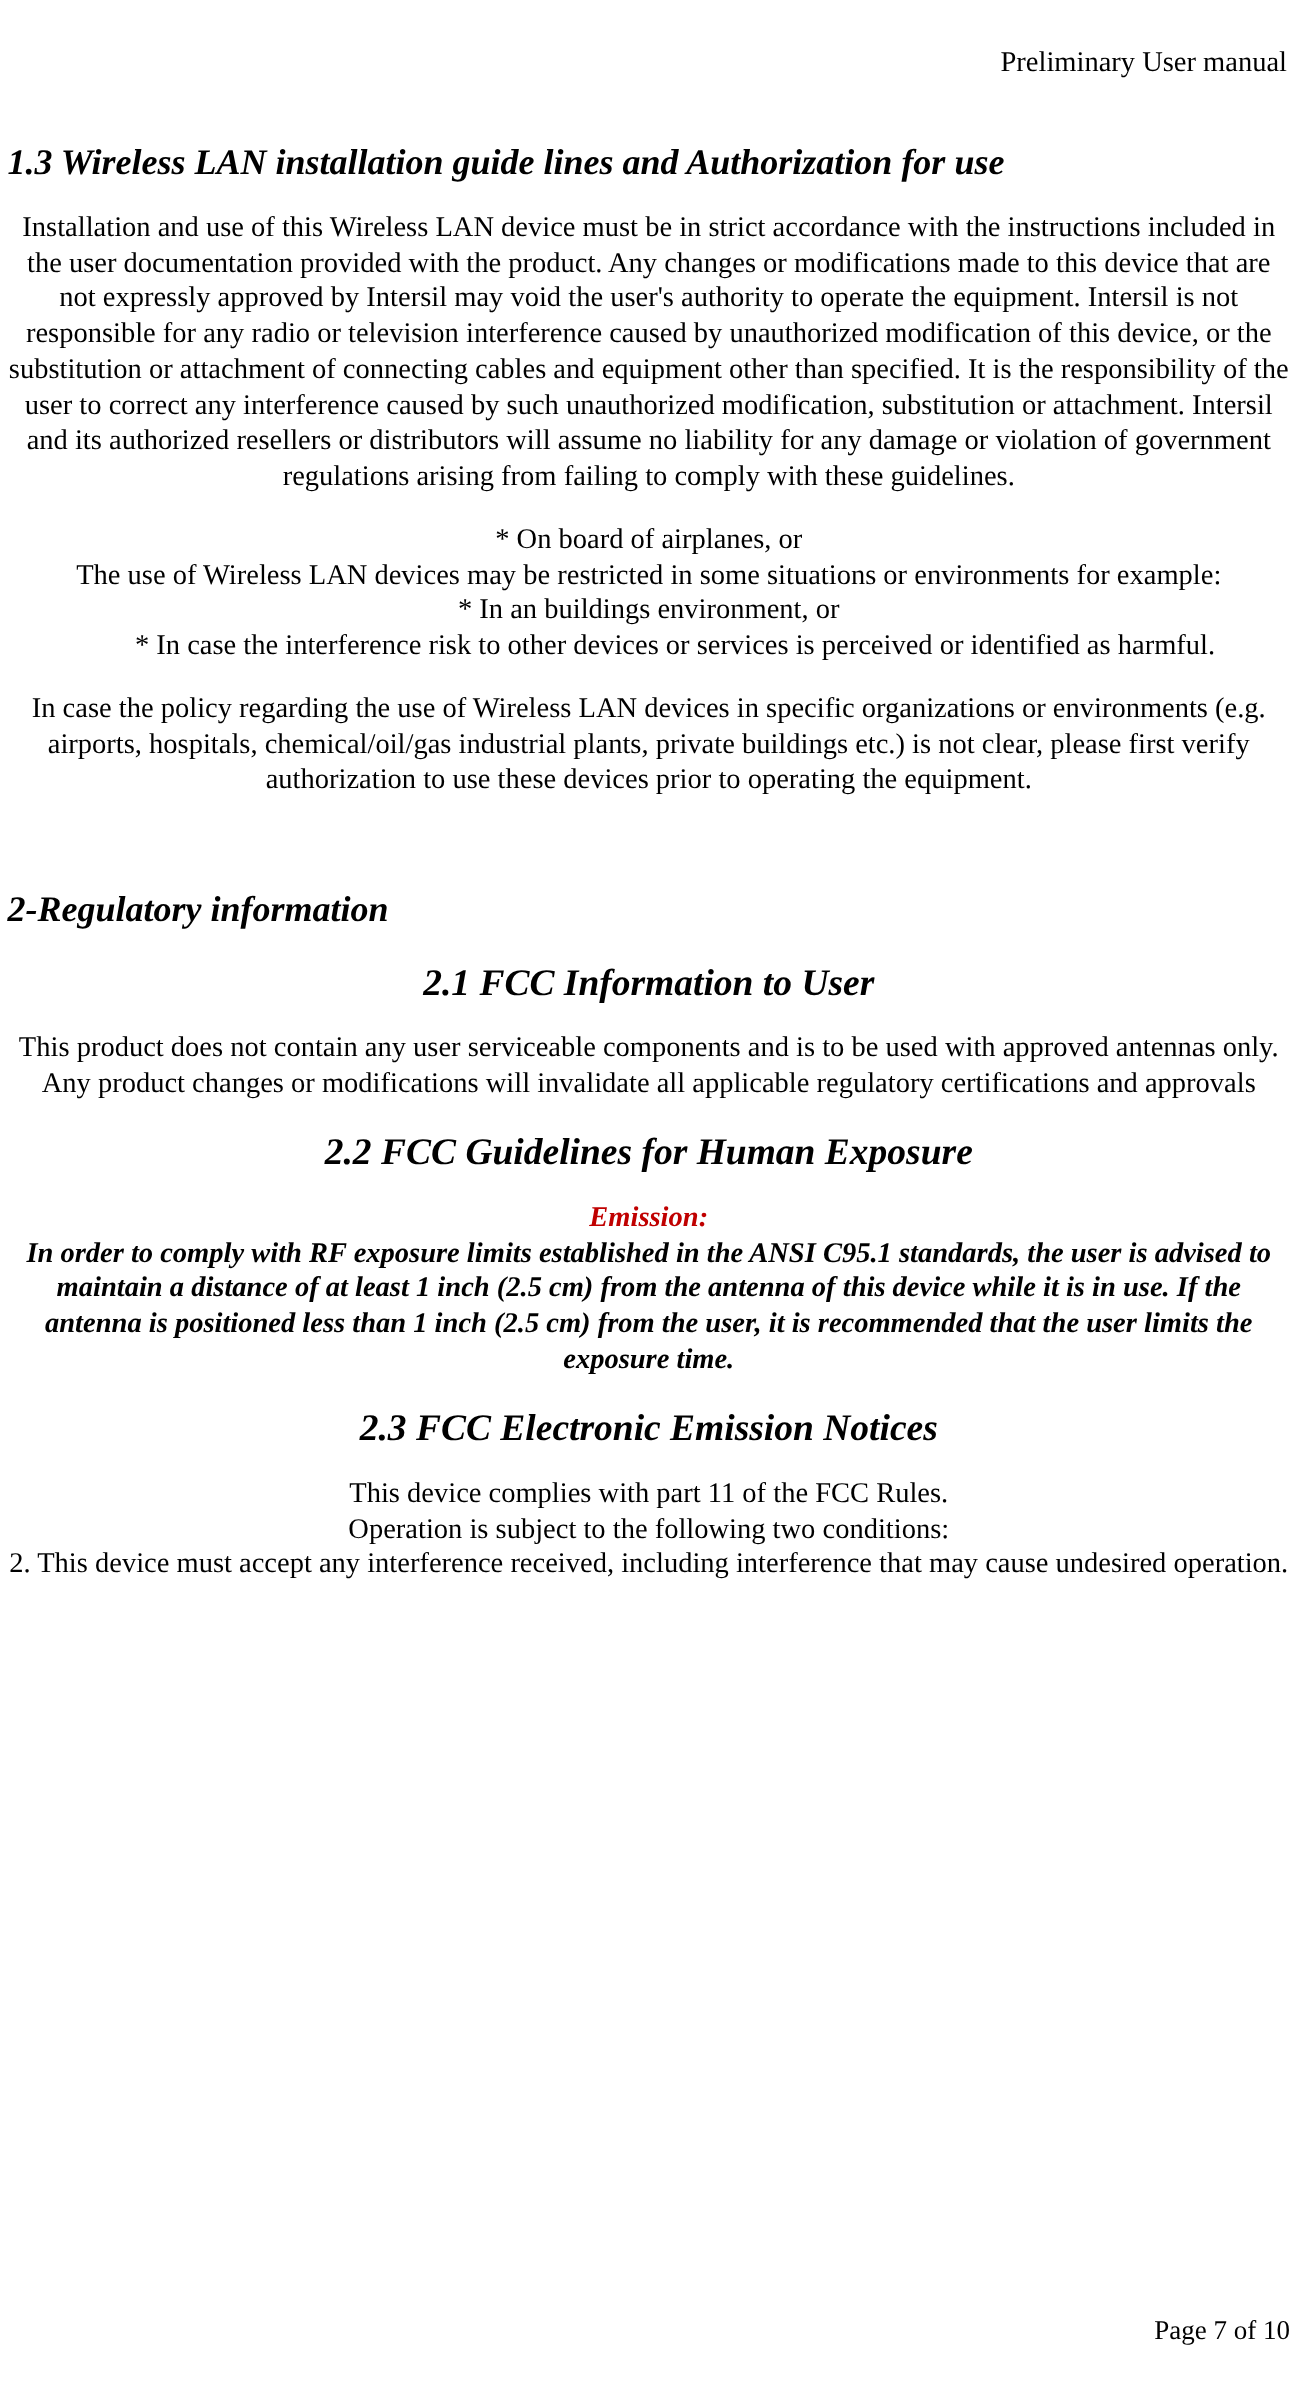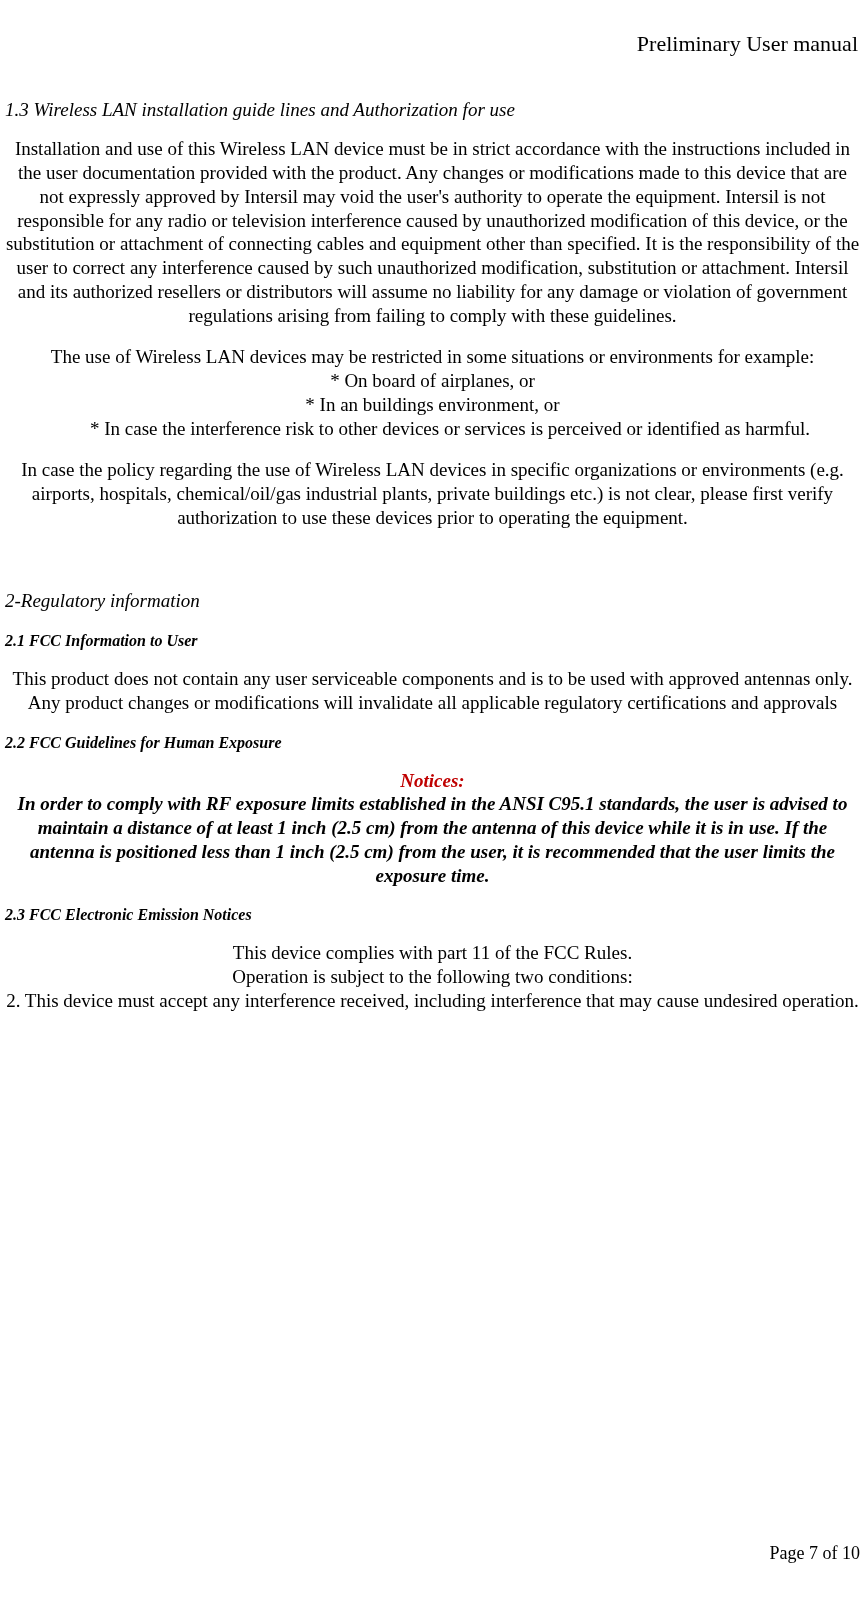--- a/index.html
+++ b/index.html
@@ -12,43 +12,44 @@
       padding: 0;
       width: 865px;
     }
     .page {
       padding: 30px 5px 30px 5px;
       position: relative;
       min-height: 1540px;
     }
     .header {
       text-align: right;
-      font-size: 22px;
+      font-size: 19px;
       margin-bottom: 40px;
       padding-right: 2px;
     }
     .footer {
       position: absolute;
       bottom: 36px;
       right: 5px;
       font-size: 18px;
     }
     h2.section {
       font-family: "Times New Roman", Times, serif;
       font-style: italic;
-      font-weight: normal;
-      font-size: 19px;
+      font-weight: bold;
+      font-size: 24px;
       margin: 18px 0 16px 0;
     }
     h3.subsection {
       font-family: "Times New Roman", Times, serif;
       font-style: italic;
       font-weight: bold;
-      font-size: 16px;
+      font-size: 25px;
       margin: 18px 0 16px 0;
+      text-align: center;
     }
     p {
       margin: 0 0 18px 0;
       text-align: center;
     }
     .indent {
       margin-left: 35px;
     }
     .warning-label {
       color: #c00000;
@@ -71,38 +72,38 @@
 <div class="page">
 
   <div class="header">
     <span>Preliminary User manual</span>
   </div>
 
   <h2 class="section">1.3 Wireless LAN installation guide lines and Authorization for use</h2>
 
   <p>Installation and use of this Wireless LAN device must be in strict accordance with the instructions included in the user documentation provided with the product. Any changes or modifications made to this device that are not expressly approved by Intersil may void the user's authority to operate the equipment. Intersil is not responsible for any radio or television interference caused by unauthorized modification of this device, or the substitution or attachment of connecting cables and equipment other than specified. It is the responsibility of the user to correct any interference caused by such unauthorized modification, substitution or attachment. Intersil and its authorized resellers or distributors will assume no liability for any damage or violation of government regulations arising from failing to comply with these guidelines.</p>
 
+  <p class="tight indent">* On board of airplanes, or</p>
   <p class="tight">The use of Wireless LAN devices may be restricted in some situations or environments for example:</p>
-  <p class="tight indent">* On board of airplanes, or</p>
   <p class="tight indent">* In an buildings environment, or</p>
   <p class="indent">* In case the interference risk to other devices or services is perceived or identified as harmful.</p>
 
   <p>In case the policy regarding the use of Wireless LAN devices in specific organizations or environments (e.g. airports, hospitals, chemical/oil/gas industrial plants, private buildings etc.) is not clear, please first verify authorization to use these devices prior to operating the equipment.</p>
 
   <br>
 
   <h2 class="section">2-Regulatory information</h2>
 
   <h3 class="subsection">2.1 FCC Information to User</h3>
 
   <p>This product does not contain any user serviceable components and is to be used with approved antennas only. Any product changes or modifications will invalidate all applicable regulatory certifications and approvals</p>
 
   <h3 class="subsection">2.2 FCC Guidelines for Human Exposure</h3>
 
-  <p class="warning-label">Notices:</p>
+  <p class="warning-label">Emission:</p>
   <p class="warning-body">In order to comply with RF exposure limits established in the ANSI C95.1 standards, the user is advised to maintain a distance of at least 1 inch (2.5 cm) from the antenna of this device while it is in use. If the antenna is positioned less than 1 inch (2.5 cm) from the user, it is recommended that the user limits the exposure time.</p>
 
   <h3 class="subsection">2.3 FCC Electronic Emission Notices</h3>
 
   <p class="tight">This device complies with part 11 of the FCC Rules.</p>
   <p class="tight">Operation is subject to the following two conditions:</p>
   <p>2. This device must accept any interference received, including interference that may cause undesired operation.</p>
 
   <div class="footer">
     <span>Page 7 of 10</span>

